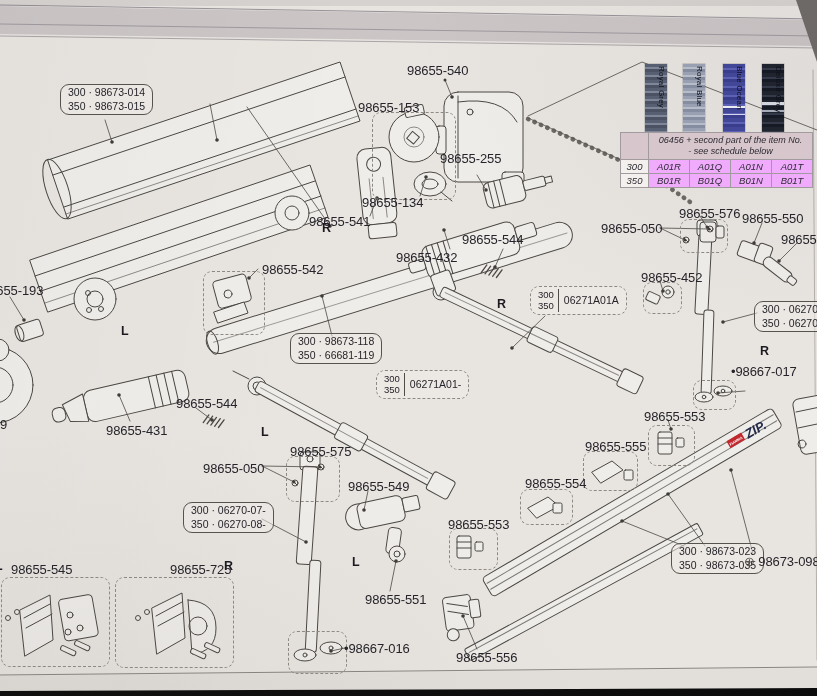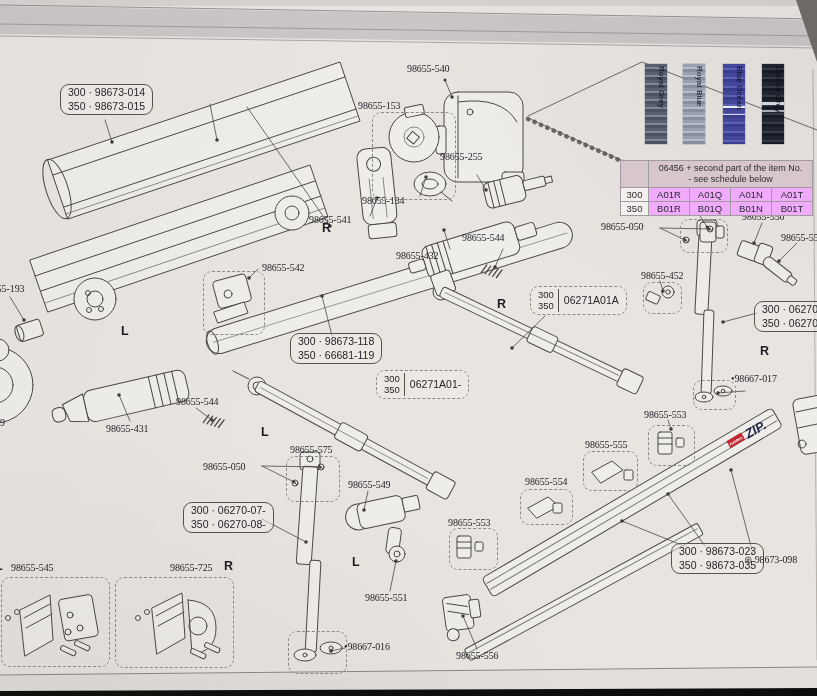--- a/index.html
+++ b/index.html
@@ -10,21 +10,21 @@
     -webkit-font-smoothing:antialiased;
   }
   #stage::after{
     content:"";position:absolute;inset:0;pointer-events:none;
     background:
       radial-gradient(120% 90% at 10% 110%, rgba(90,80,70,.07), transparent 55%),
       radial-gradient(100% 80% at 100% 10%, rgba(90,80,90,.06), transparent 50%),
       linear-gradient(100deg, rgba(0,0,0,.02), rgba(0,0,0,0) 40%);
   }
   svg.art{position:absolute;left:0;top:0;}
-  .lbl{position:absolute;font-size:10px;color:#26242a;white-space:nowrap;letter-spacing:-.1px;z-index:5;font-family:Liberation Serif, serif;}
+  .lbl{position:absolute;font-size:13px;color:#26242a;white-space:nowrap;letter-spacing:-.1px;z-index:5;}
   .marker{position:absolute;font-size:12.5px;font-weight:bold;color:#1c1a20;z-index:5;}
   .lblbox{
     position:absolute;border:1.2px solid #56534f;border-radius:9px;padding:1px 7px;
     font-size:10.5px;line-height:1.3;color:#26242a;background:rgba(238,235,231,.55);
     white-space:nowrap;z-index:5;
   }
   .dashbox{position:absolute;border:1.1px dashed #8d8982;border-radius:9px;z-index:2;}
   .bracketbox{
     position:absolute;border:1.1px dashed #8d8982;border-radius:9px;background:rgba(238,235,231,.55);
     display:flex;align-items:center;padding:2px 7px;z-index:5;color:#26242a;
@@ -39,21 +39,21 @@
       linear-gradient(180deg,transparent 0 52%,rgba(255,255,255,.9) 52% 55%,transparent 55% 62%,rgba(255,255,255,.75) 62% 64%,transparent 64%),
       repeating-linear-gradient(180deg,#434798 0 4px,#5d61b6 4px 6px,#393d8c 6px 9px);}
   .sw3{left:762px;background:
       linear-gradient(180deg,transparent 0 48%,rgba(230,232,240,.9) 48% 51%,transparent 51% 58%,rgba(200,205,220,.8) 58% 60%,transparent 60%),
       repeating-linear-gradient(180deg,#20242f 0 4px,#343a4a 4px 6px,#161a24 6px 9px);}
   .swlabel{
     position:absolute;top:66px;writing-mode:vertical-rl;font-size:8px;color:#101018;
     letter-spacing:.2px;z-index:7;white-space:nowrap;
   }
   
-  .sched{position:absolute;left:620px;top:160px;z-index:6;font-size:9.5px;color:#2c2a33;border-collapse:collapse;}
+  .sched{position:absolute;left:620px;top:132px;z-index:6;font-size:9.5px;color:#2c2a33;border-collapse:collapse;font-style:italic;}
   .sched td{border:1px solid #a19a9e;text-align:center;padding:0;}
   .sched .hdr{background:#d7c6cb;height:24px;line-height:1.2;font-size:9px;padding:1px 3px;}
   .sched .blank{background:#d7c6cb;width:27px;}
   .sched .size{width:27px;background:#f3f0ed;height:13px;}
   .sched .code{width:40px;background:#f0abfc;height:13px;}
 </style>
 </head>
 <body>
 
 <div id="stage">
@@ -524,21 +524,21 @@
   <div class="lbl" style="left:309px;top:214px">98655-541</div>
   <div class="lbl" style="left:262px;top:262px">98655-542</div>
   <div class="lbl" style="left:-18px;top:283px">98655-193</div>
   <div class="lbl" style="left:396px;top:250px">98655-432</div>
   <div class="lbl" style="left:462px;top:232px">98655-544</div>
   <div class="lbl" style="left:601px;top:221px">98655-050</div>
   <div class="lbl" style="left:679px;top:206px">98655-576</div>
   <div class="lbl" style="left:742px;top:211px">98655-550</div>
   <div class="lbl" style="left:781px;top:232px">98655-550</div>
   <div class="lbl" style="left:641px;top:270px">98655-452</div>
-  <div class="lbl" style="left:731px;top:373px">•98667-017</div>
+  <div class="lbl" style="left:731px;top:364px">•98667-017</div>
   <div class="lbl" style="left:176px;top:396px">98655-544</div>
   <div class="lbl" style="left:106px;top:423px">98655-431</div>
   <div class="lbl" style="left:0px;top:417px">9</div>
   <div class="lbl" style="left:644px;top:409px">98655-553</div>
   <div class="lbl" style="left:585px;top:439px">98655-555</div>
   <div class="lbl" style="left:290px;top:444px">98655-575</div>
   <div class="lbl" style="left:203px;top:461px">98655-050</div>
   <div class="lbl" style="left:348px;top:479px">98655-549</div>
   <div class="lbl" style="left:525px;top:476px">98655-554</div>
   <div class="lbl" style="left:448px;top:517px">98655-553</div>

